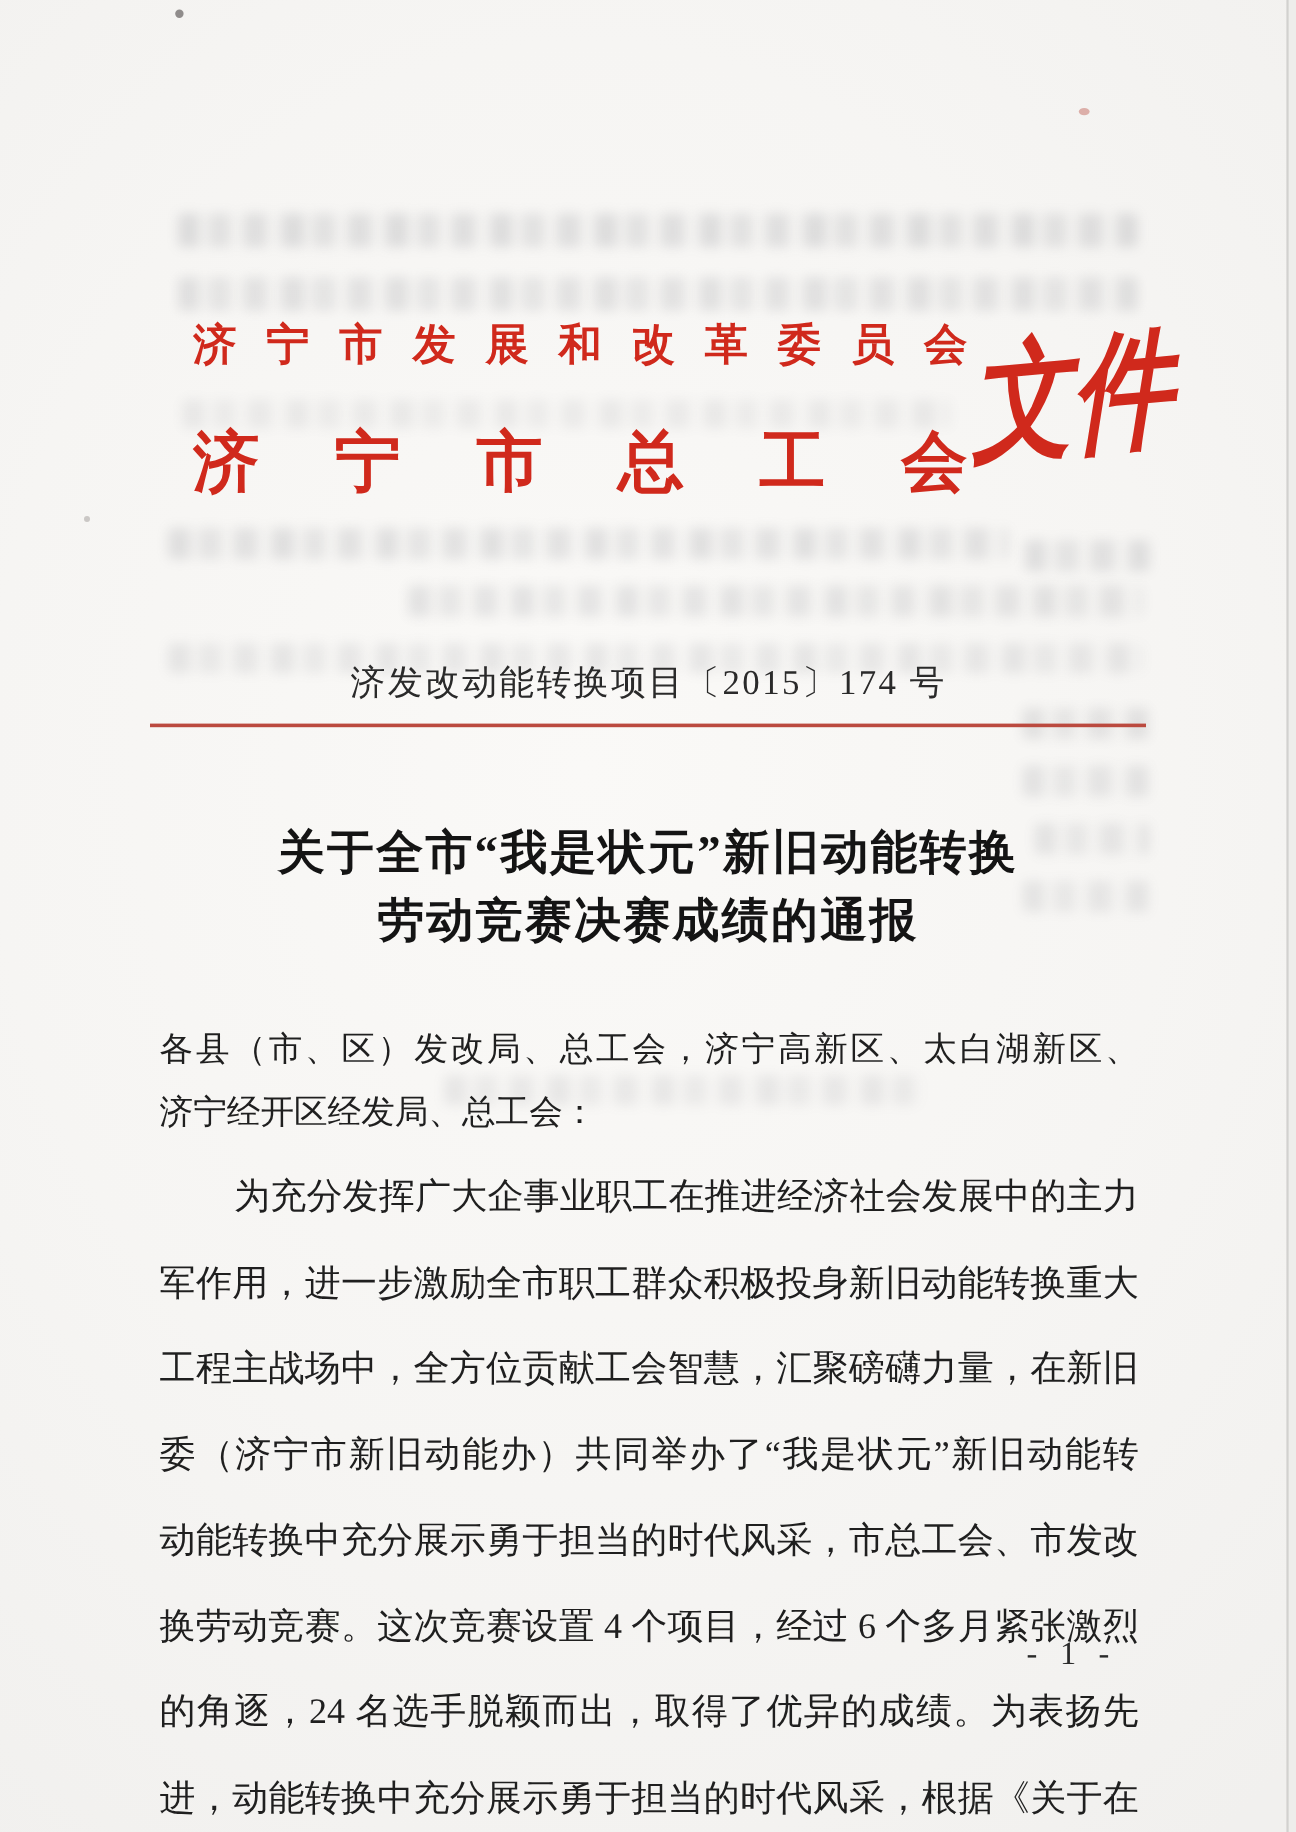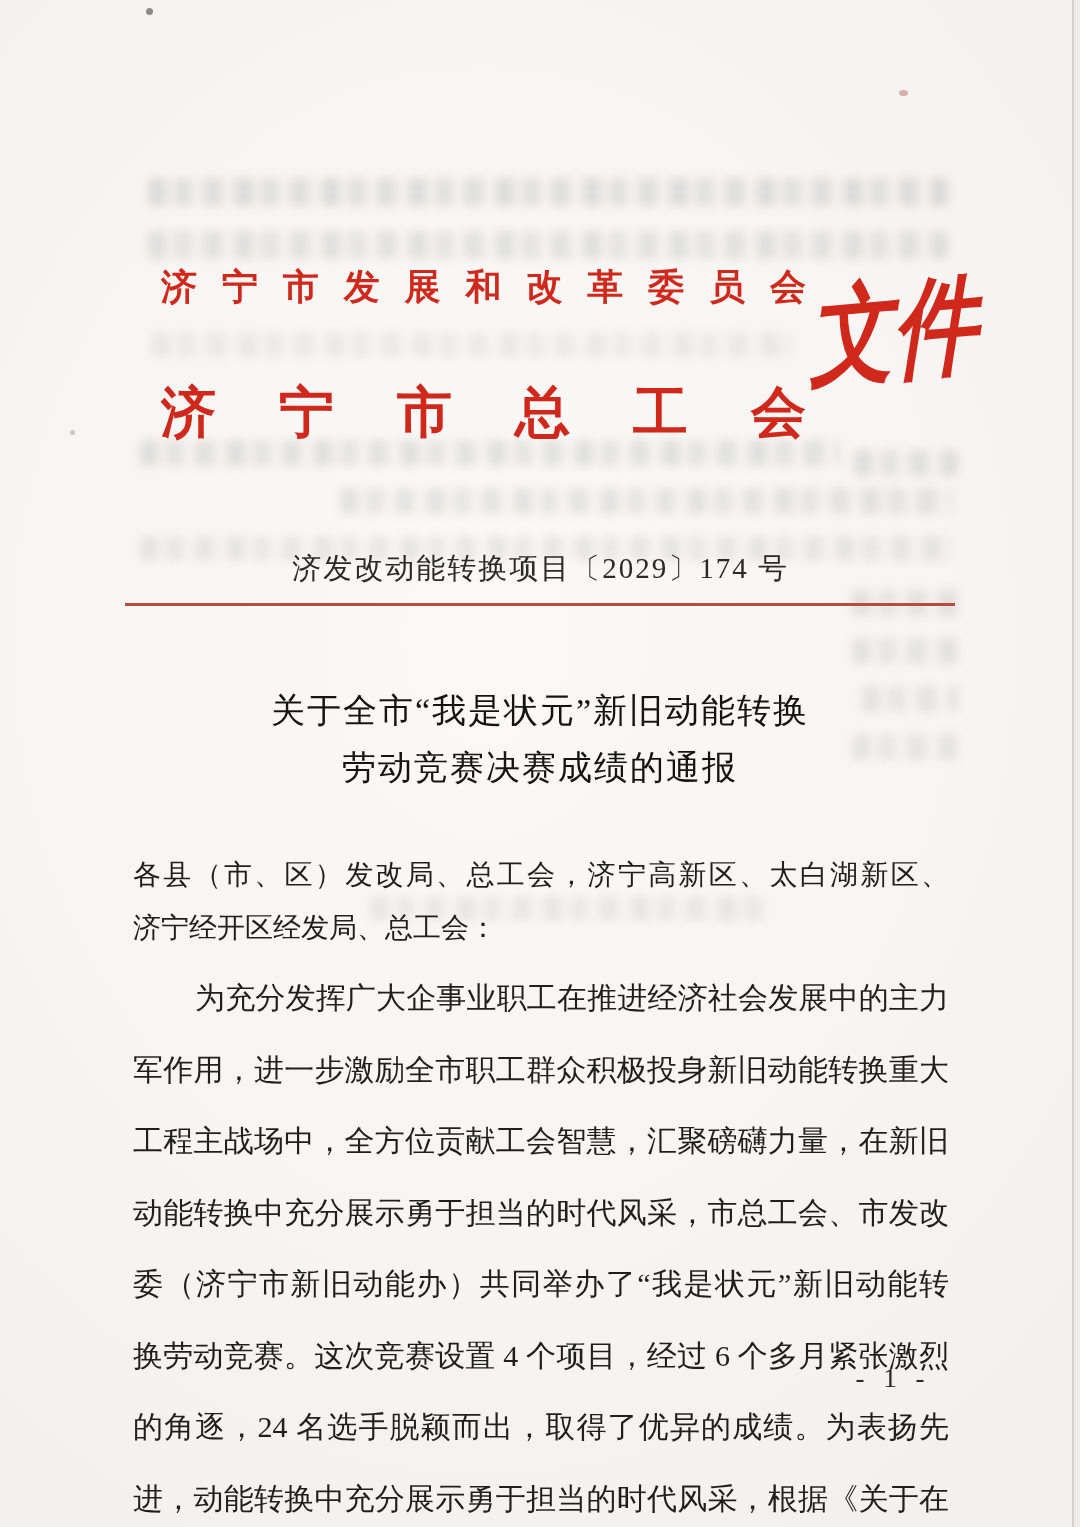--- a/index.html
+++ b/index.html
@@ -43,21 +43,21 @@
     position:absolute;left:161px;top:256px;width:645px;
     color:var(--red);
     font-weight:700;
   }
   .org-line1{
     font-size:36px;line-height:62px;
     text-align:justify;text-align-last:justify;
     white-space:nowrap;
   }
   .org-line2{
-    margin-top:64px;
+    margin-top:36px;
     font-size:55px;line-height:62px;
     text-align:justify;text-align-last:justify;
   }
   .doc-type{
     position:absolute;left:798px;top:258px;width:200px;
     color:var(--red);
     font-size:108px;font-weight:700;line-height:150px;
     transform:rotate(-5deg) skewX(-14deg) scaleX(.78);
     transform-origin:40% 50%;
     white-space:nowrap;
@@ -68,21 +68,21 @@
     font-size:29px;color:#2a2a2a;letter-spacing:2px;
     white-space:nowrap;
   }
   .red-rule{
     position:absolute;left:125px;top:603px;width:830px;height:3px;
     background:#bb4a3f;
   }
   .doc-title{
     position:absolute;left:90px;top:682px;width:900px;
     text-align:center;color:#141414;
-    font-size:34px;font-weight:400;line-height:57px;letter-spacing:2px;
+    font-size:39px;font-weight:700;line-height:57px;letter-spacing:2px;
   }
   .recipients{
     position:absolute;left:133px;top:848px;width:816px;
     font-size:28px;color:#1f1f1f;line-height:53px;
   }
   .recipients .jline{text-align:justify;text-align-last:justify;}
   .body-text{
     position:absolute;left:133px;top:952px;width:816px;
     font-size:30px;color:#1f1f1f;line-height:50.5px;
   }
@@ -115,39 +115,39 @@
   <div class="speck" style="left:146px;top:8px;width:7px;height:7px;background:rgba(60,55,55,.55);"></div>
   <div class="speck" style="left:899px;top:90px;width:9px;height:6px;background:rgba(190,90,80,.45);"></div>
   <div class="speck" style="left:70px;top:430px;width:5px;height:5px;background:rgba(120,115,112,.35);"></div>
 
   <div class="org-block">
     <div class="org-line1">济宁市发展和改革委员会</div>
     <div class="org-line2">济宁市总工会</div>
   </div>
   <div class="doc-type">文件</div>
 
-  <div class="doc-number">济发改动能转换项目〔2029〕174 号</div>
+  <div class="doc-number">济发改动能转换项目〔2015〕174 号</div>
   <div class="red-rule"></div>
 
   <div class="doc-title">
     <div>关于全市“我是状元”新旧动能转换</div>
     <div>劳动竞赛决赛成绩的通报</div>
   </div>
 
   <div class="recipients">
     <div class="jline">各县（市、区）发改局、总工会，济宁高新区、太白湖新区、</div>
     <div>济宁经开区经发局、总工会：</div>
   </div>
 
   <div class="body-text">
     <div class="body-line indent">为充分发挥广大企事业职工在推进经济社会发展中的主力</div>
     <div class="body-line">军作用，进一步激励全市职工群众积极投身新旧动能转换重大</div>
     <div class="body-line">工程主战场中，全方位贡献工会智慧，汇聚磅礴力量，在新旧</div>
+    <div class="body-line">委（济宁市新旧动能办）共同举办了“我是状元”新旧动能转</div>
     <div class="body-line">动能转换中充分展示勇于担当的时代风采，市总工会、市发改</div>
-    <div class="body-line">委（济宁市新旧动能办）共同举办了“我是状元”新旧动能转</div>
     <div class="body-line">换劳动竞赛。这次竞赛设置 4 个项目，经过 6 个多月紧张激烈</div>
     <div class="body-line">的角逐，24 名选手脱颖而出，取得了优异的成绩。为表扬先</div>
     <div class="body-line">进，动能转换中充分展示勇于担当的时代风采，根据《关于在</div>
   </div>
 
   <div class="page-number">- 1 -</div>
 
   <div class="page-edge-right"></div>
   <div class="page-edge-band"></div>
 </div>

